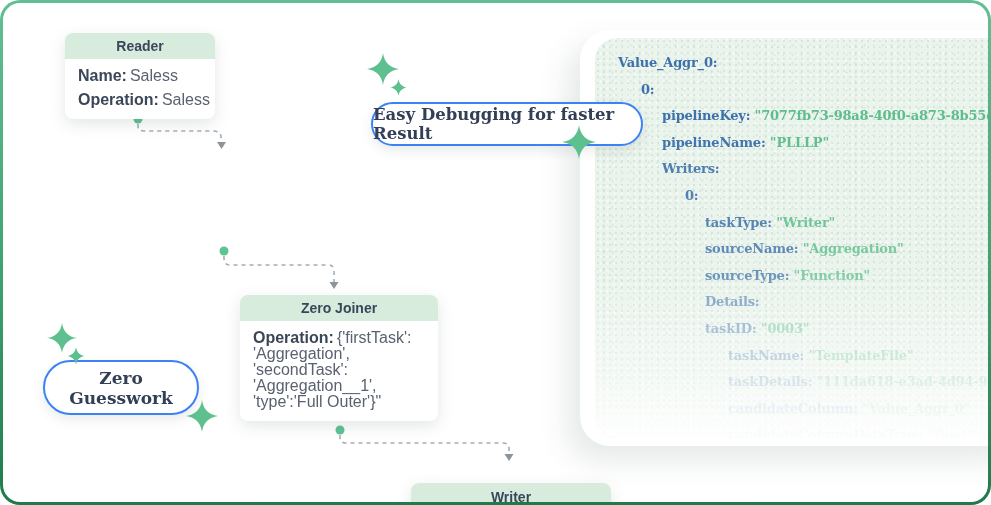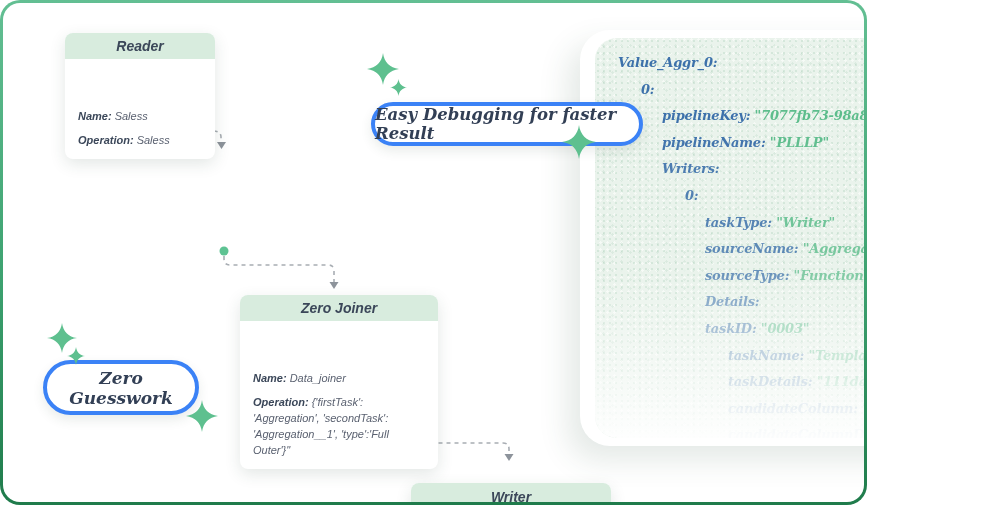--- a/index.html
+++ b/index.html
@@ -1,17 +1,17 @@
 <!DOCTYPE html>
 <html><head>
 <meta charset="utf-8">
 <style>
   * { margin:0; padding:0; box-sizing:border-box; }
   body { background:#ffffff; font-family:"Liberation Sans", sans-serif; }
-  .canvas { position:relative; width:867px; height:505px;font-style:italic; }
+  .canvas { position:relative; width:991px; height:505px; }
 
   
   .frame-border { position:absolute; inset:0; border-radius:20px;
     background:linear-gradient(180deg,#63bf93 0%,#3da270 55%,#1f7b4b 100%); }
   .frame-inner { position:absolute; inset:3px; border-radius:17px;
     background:#ffffff; overflow:hidden; }
 
   
   .code-card { position:absolute; left:577px; top:27px; width:443px; height:416px;
     background:#ffffff; border-radius:30px;
@@ -36,34 +36,34 @@
   .cv { color:#5dbd8c; }
 
   
   .connectors { position:absolute; left:0; top:0; z-index:5; pointer-events:none; }
 
   
   .node { position:absolute; background:#ffffff; border-radius:8px; z-index:10;
     box-shadow:0 5px 16px rgba(40,70,52,0.13); overflow:hidden; }
   .node-header { background:#d8ecde; color:#3b4759; font-weight:bold;
     font-size:14px; text-align:center; height:26px; line-height:26px; }
-  .node-body { padding:9px 13px 11px 13px; font-size:11px; line-height:16px;
-    color:#5a6170;margin-top:40px; }
+  .node-body { padding:9px 13px 11px 13px; font-size:16px; line-height:16px;
+    color:#5a6170; }
   .field { margin-top:8px; }
   .field:first-child { margin-top:0; }
   .lbl { font-weight:bold; color:#3b4759; margin-right:3px; }
   .node-reader  { left:62px;  top:30px;  width:150px; }
   .node-agg     { left:136px; top:148px; width:168px; }
   .node-joiner  { left:237px; top:292px; width:198px; }
   .node-writer  { left:408px; top:480px; width:200px; }
   .node-writer .node-header { height:29px; line-height:29px; }
   .node-writer .node-body { height:10px; padding:0; }
 
   
-  .badge { position:absolute; background:#ffffff; border:4px solid #3b82f6;
+  .badge { position:absolute; background:#ffffff; border:2px solid #3b82f6;
     display:flex; align-items:center; justify-content:center; z-index:20;
     font-family:"DejaVu Serif", serif; font-weight:bold; color:#323f55;
     box-shadow:0 5px 12px rgba(40,70,52,0.10); }
   .badge-easy { left:368px; top:99px; width:272px; height:44px;
     border-radius:24px; font-size:16.5px; }
   .badge-zero { left:40px; top:357px; width:156px; height:55px;
     border-radius:28px; font-size:17px;text-align:center; }
 
   
   .sparkle { position:absolute; z-index:21; pointer-events:none; }
@@ -129,21 +129,20 @@
           <p class="field"><span class="lbl">Operation:</span><span class="val">Saless</span></p>
         </div>
       </div>
 
       <div class="node node-agg">
       </div>
 
       <div class="node node-joiner">
         <div class="node-header">Zero Joiner</div>
         <div class="node-body">
-          <p class="field"><span class="lbl">Name:</span><span class="val">Data_joiner</span></p>
           <p class="field"><span class="lbl">Operation:</span><span class="val">{'firstTask': 'Aggregation', 'secondTask': 'Aggregation__1', 'type':'Full Outer'}"</span></p>
         </div>
       </div>
 
       <div class="node node-writer">
         <div class="node-header">Writer</div>
         <div class="node-body"></div>
       </div>
 
       <div class="badge badge-easy">

